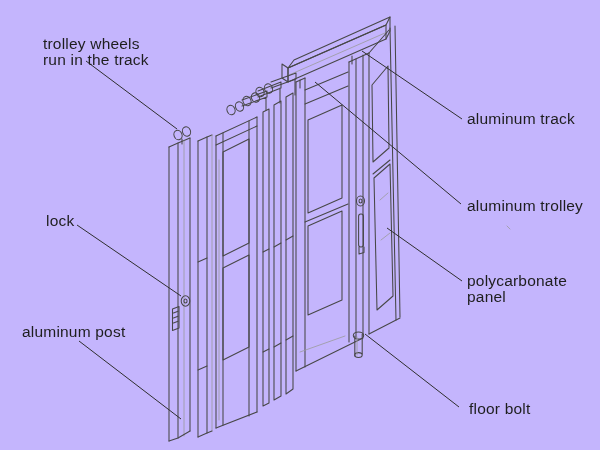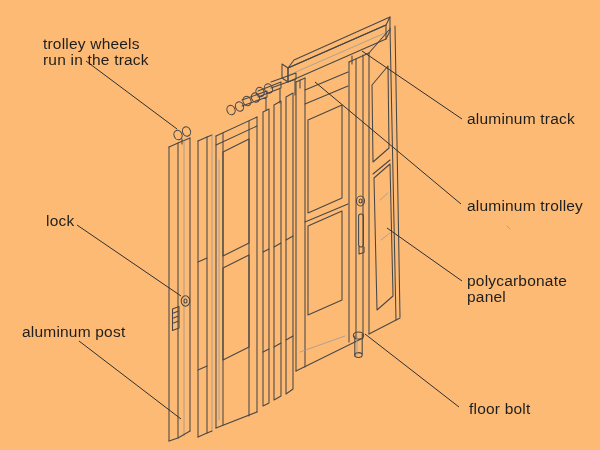--- a/index.html
+++ b/index.html
@@ -1,17 +1,17 @@
 <!DOCTYPE html>
 <html><head>
 <meta charset="utf-8">
 <style>
   html,body{margin:0;padding:0;background:#ffffff;}
   .canvas{
-    position:relative;width:600px;height:450px;background:#fdba74;overflow:hidden;
+    position:relative;width:600px;height:450px;background:#c4b5fd;overflow:hidden;
     font-family:"Liberation Sans", sans-serif;
   }
   svg{display:block;}
   text{
     font-family:"Liberation Sans", sans-serif;
     font-size:15.5px;
     fill:#1e1e1e;
     letter-spacing:0.2px;
   }
   .stroke-main{stroke:#474747;fill:none;stroke-width:1.05;stroke-linecap:round;stroke-linejoin:round;}

